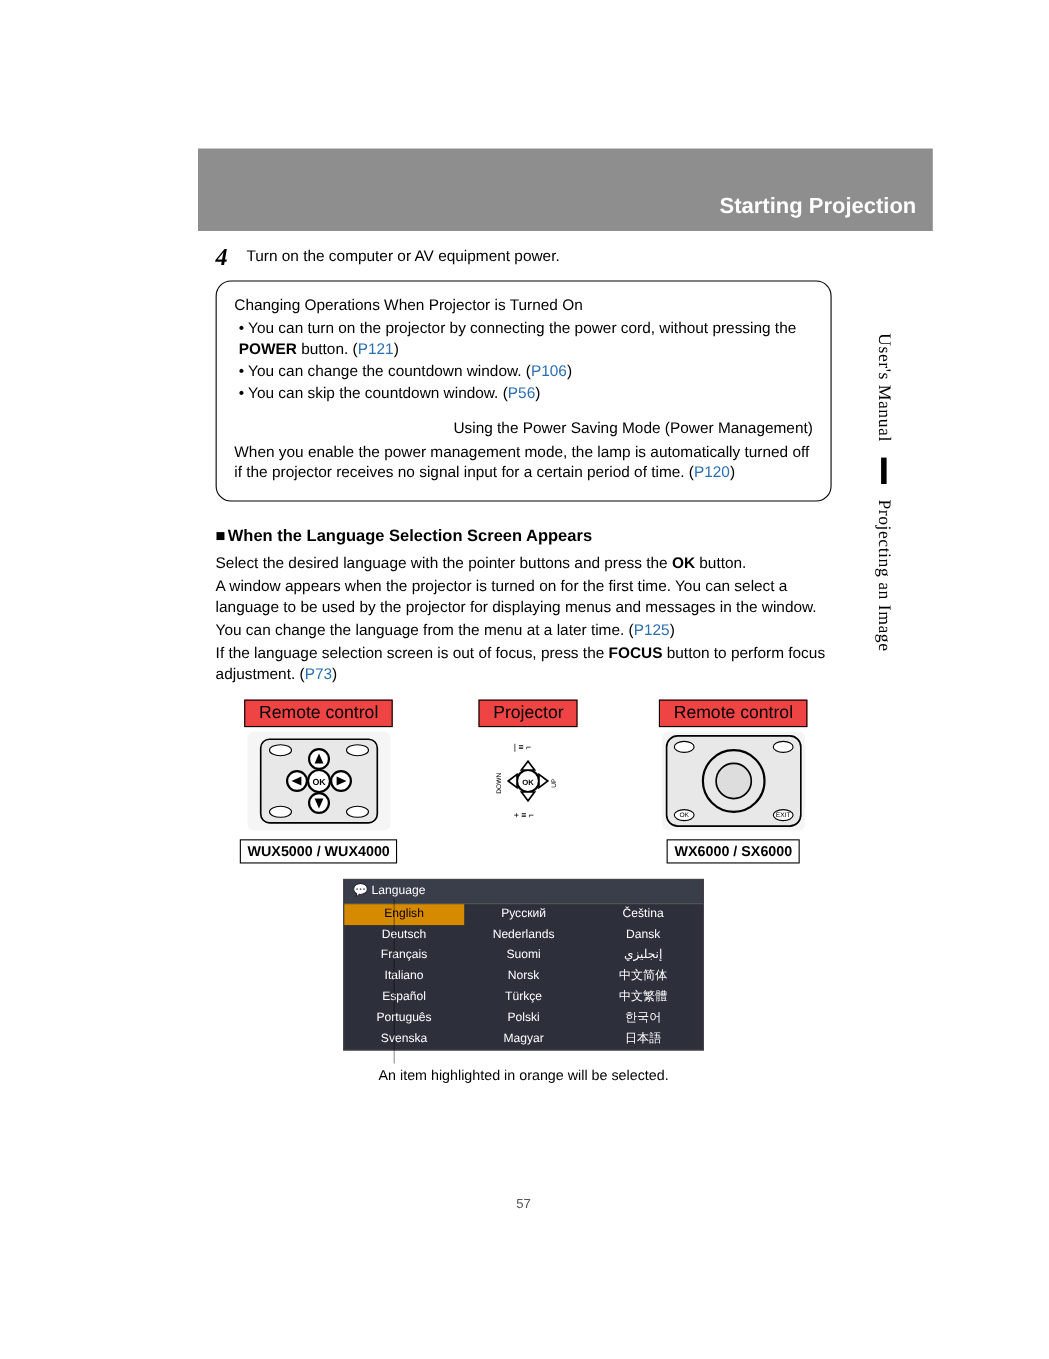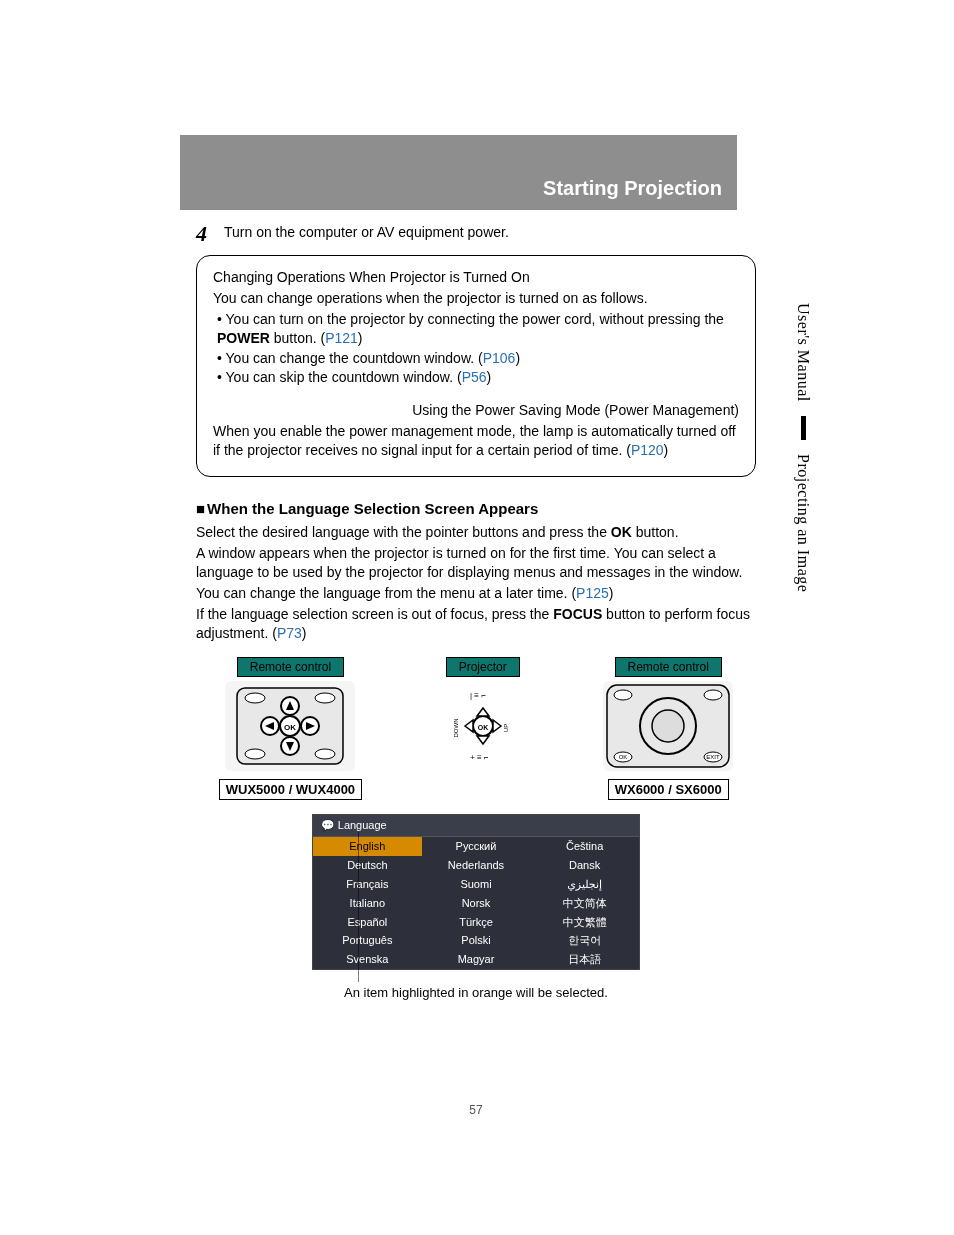--- a/index.html
+++ b/index.html
@@ -9,21 +9,21 @@
     font-size: 14px;
     color: #000;
     width: 954px;
     height: 1235px;
     position: relative;
   }
   .header-bar {
     position: absolute;
     left: 180px;
     top: 135px;
-    width: 557px;
+    width: 668px;
     height: 75px;
     background: #8e8e8e;
   }
   .header-title {
     position: absolute;
     right: 15px;
     top: 42px;
     color: #fff;
     font-weight: bold;
     font-size: 20px;
@@ -78,22 +78,22 @@
   }
   .control-col {
     display: flex;
     flex-direction: column;
     align-items: center;
     gap: 4px;
   }
   .label-box {
     border: 1px solid #000;
     padding: 1px 12px;
-    font-size: 12px;
-    background: #0f766e;
+    font-size: 16px;
+    background: #ef4444;
   }
   .model-box {
     border: 1.5px solid #000;
     padding: 1px 6px;
     font-size: 13px;
     font-weight: bold;
     background: #fff;
     margin-top: 4px;
     text-align: right;
   }
@@ -185,21 +185,20 @@
 
 <div class="content">
 
   <div class="step-row">
     <div class="step-num">4</div>
     <div>Turn on the computer or AV equipment power.</div>
   </div>
 
   <div class="info-box">
     <p class="sub-title">Changing Operations When Projector is Turned On</p>
-    <p>You can change operations when the projector is turned on as follows.</p>
     <ul>
       <li>
         <span>You can turn on the projector by connecting the power cord, without pressing the </span><span class="bold">POWER</span><span> button. (</span><span class="link">P121</span><span>)</span>
       </li>
       <li>
         <span>You can change the countdown window. (</span><span class="link">P106</span><span>)</span>
       </li>
       <li>
         <span>You can skip the countdown window. (</span><span class="link">P56</span><span>)</span>
       </li>

